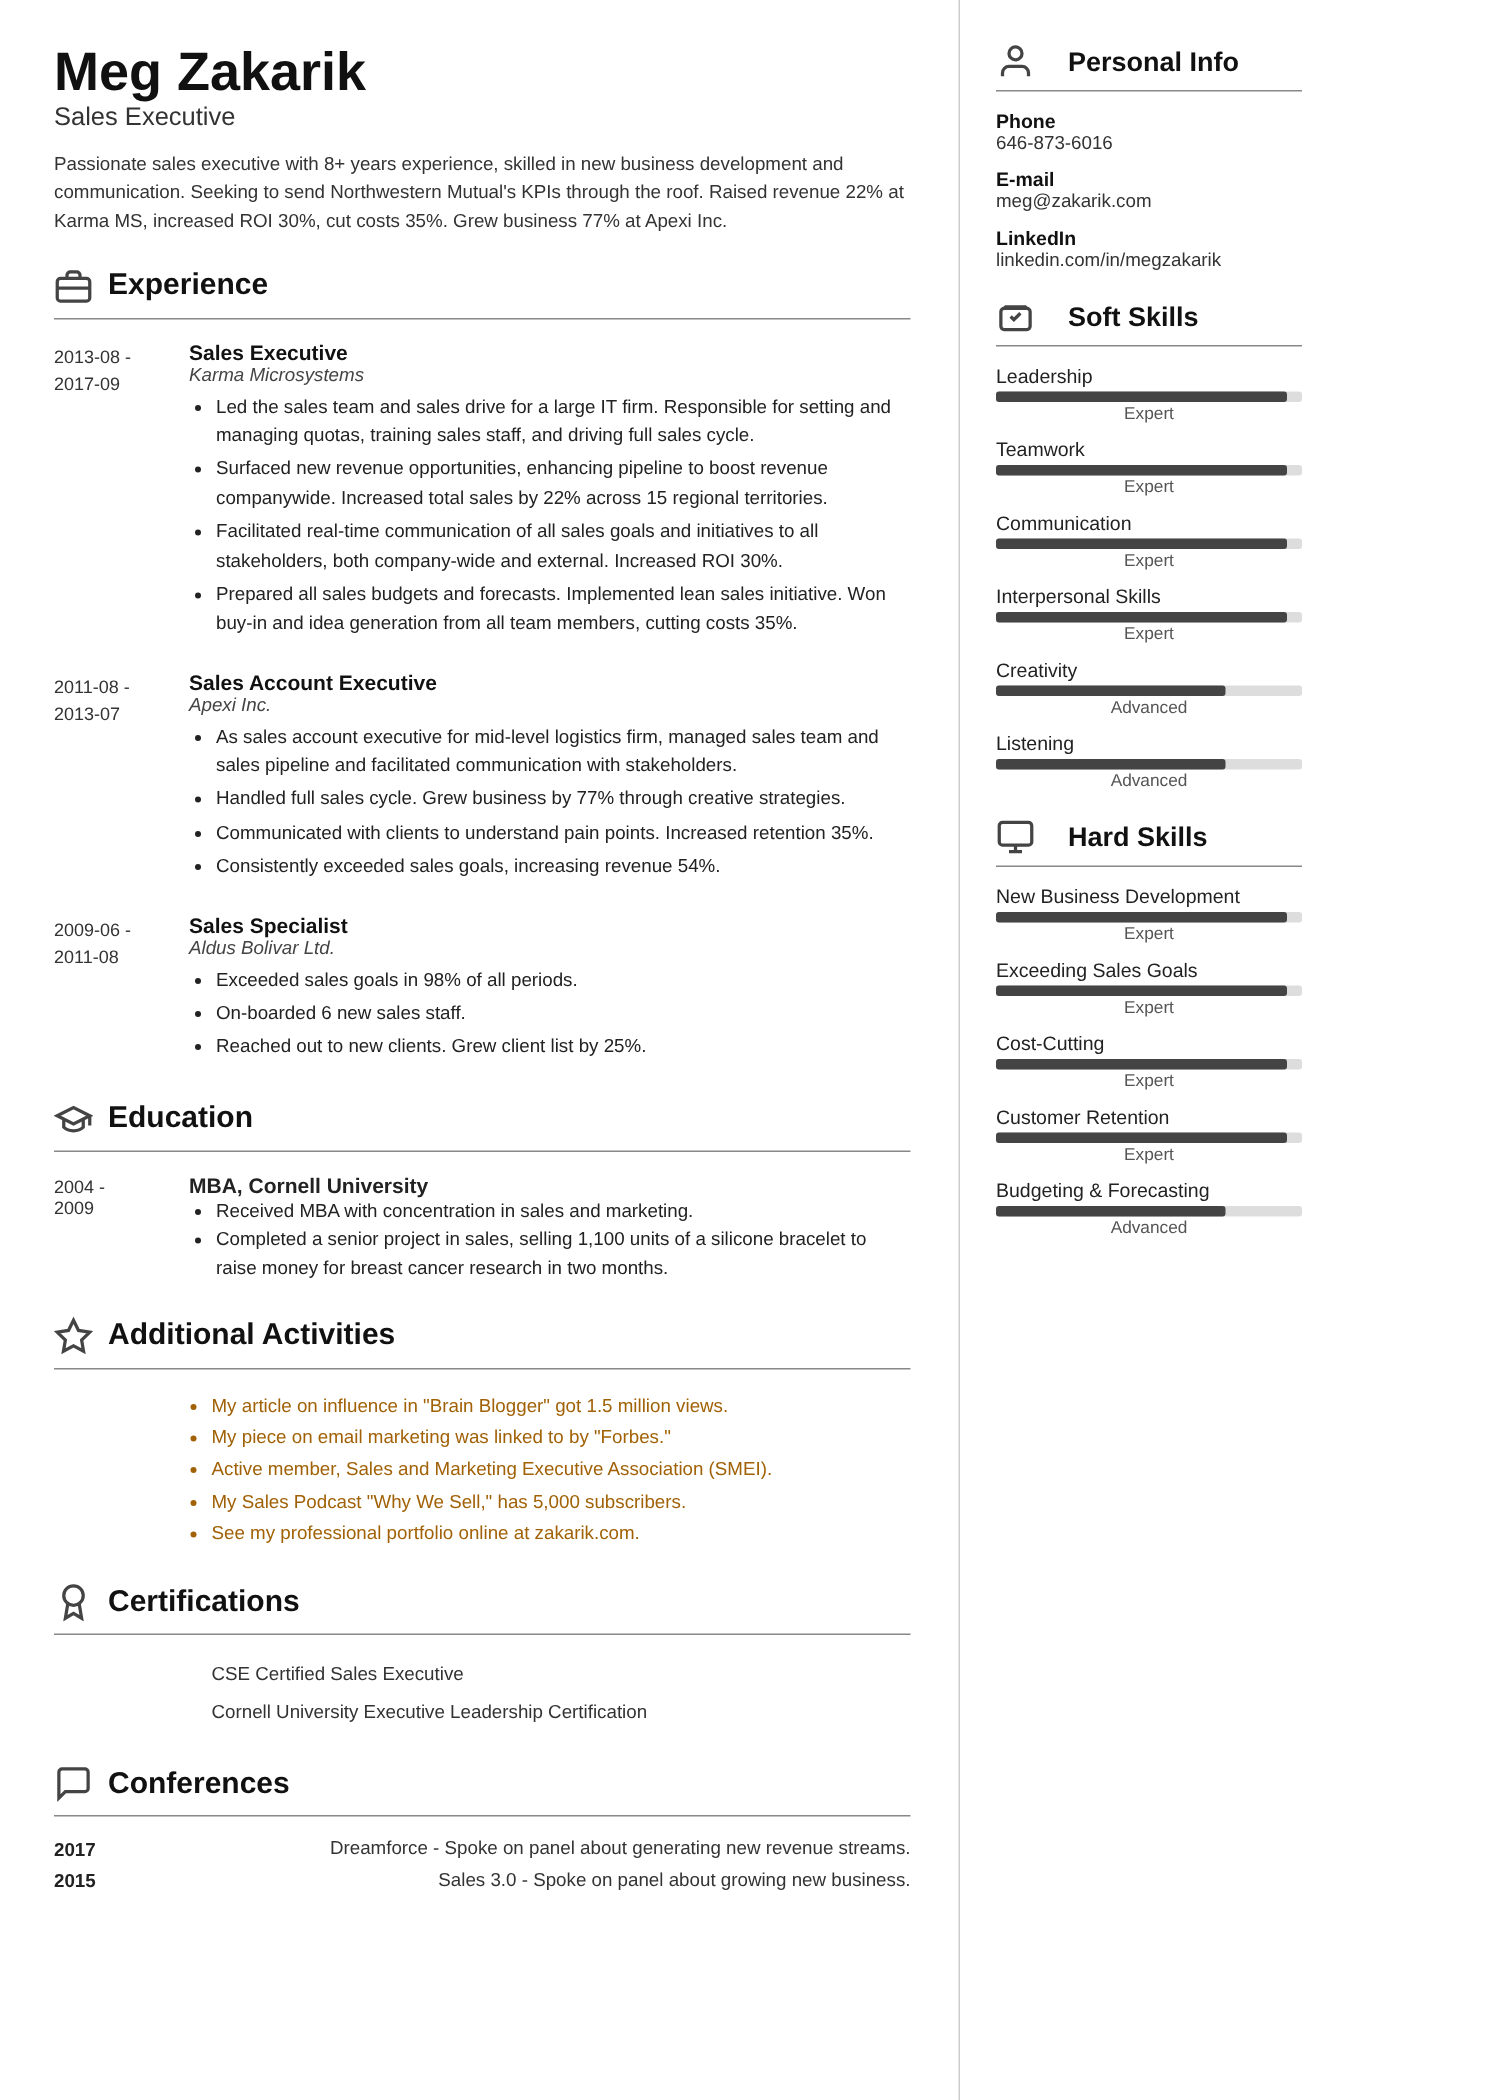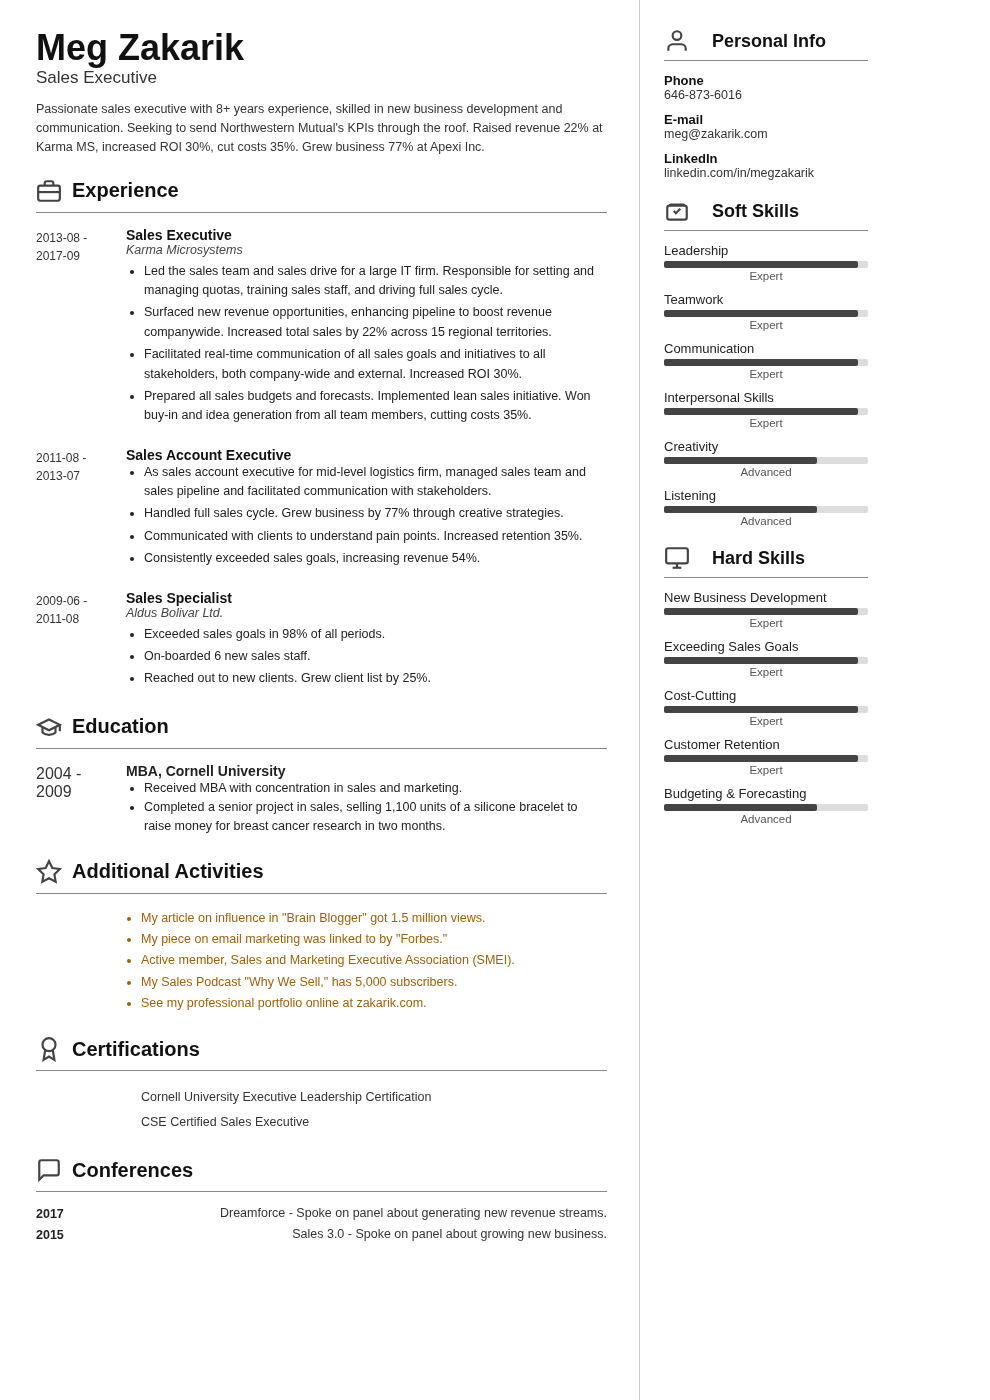--- a/index.html
+++ b/index.html
@@ -99,21 +99,21 @@
     .section-block {
       margin-bottom: 22px;
     }
     .edu-entry {
       display: flex;
       gap: 0;
       margin-bottom: 10px;
     }
     .edu-dates {
       flex: 0 0 90px;
-      font-size: 16px;
+      font-size: 12px;
       color: #333;
       padding-top: 2px;
     }
     .edu-details {
       flex: 1;
     }
     .edu-title {
       font-weight: 700;
       font-size: 14px;
     }
@@ -264,20 +264,21 @@
             <li>Facilitated real-time communication of all sales goals and initiatives to all stakeholders, both company-wide and external. Increased ROI 30%.</li>
             <li>Prepared all sales budgets and forecasts. Implemented lean sales initiative. Won buy-in and idea generation from all team members, cutting costs 35%.</li>
           </ul>
         </div>
       </div>
 
       <div class="job-entry">
         <div class="job-dates">2011-08 -<br>2013-07</div>
         <div class="job-details">
           <div class="job-title">Sales Account Executive</div>
+          <div class="job-company">Apexi Inc.</div>
           <ul class="job-bullets">
             <li>As sales account executive for mid-level logistics firm, managed sales team and sales pipeline and facilitated communication with stakeholders.</li>
             <li>Handled full sales cycle. Grew business by 77% through creative strategies.</li>
             <li>Communicated with clients to understand pain points. Increased retention 35%.</li>
             <li>Consistently exceeded sales goals, increasing revenue 54%.</li>
           </ul>
         </div>
       </div>
 
       <div class="job-entry">
@@ -341,22 +342,22 @@
         <span class="icon">
           <svg class="icon-svg" viewBox="0 0 24 24" fill="none" stroke="#444" stroke-width="2">
             <circle cx="12" cy="8" r="6"></circle>
             <path d="M15.477 12.89L17 22l-5-3-5 3 1.523-9.11"></path>
           </svg>
         </span>
         <h2>Certifications</h2>
       </div>
       <hr class="section-divider">
       <div class="cert-list">
+        <div>CSE Certified Sales Executive</div>
         <div>Cornell University Executive Leadership Certification</div>
-        <div>CSE Certified Sales Executive</div>
       </div>
     </div>
 
     <div class="section-block">
       <div class="section-header">
         <span class="icon">
           <svg class="icon-svg" viewBox="0 0 24 24" fill="none" stroke="#444" stroke-width="2">
             <path d="M21 15a2 2 0 0 1-2 2H7l-4 4V5a2 2 0 0 1 2-2h14a2 2 0 0 1 2 2z"></path>
           </svg>
         </span>

